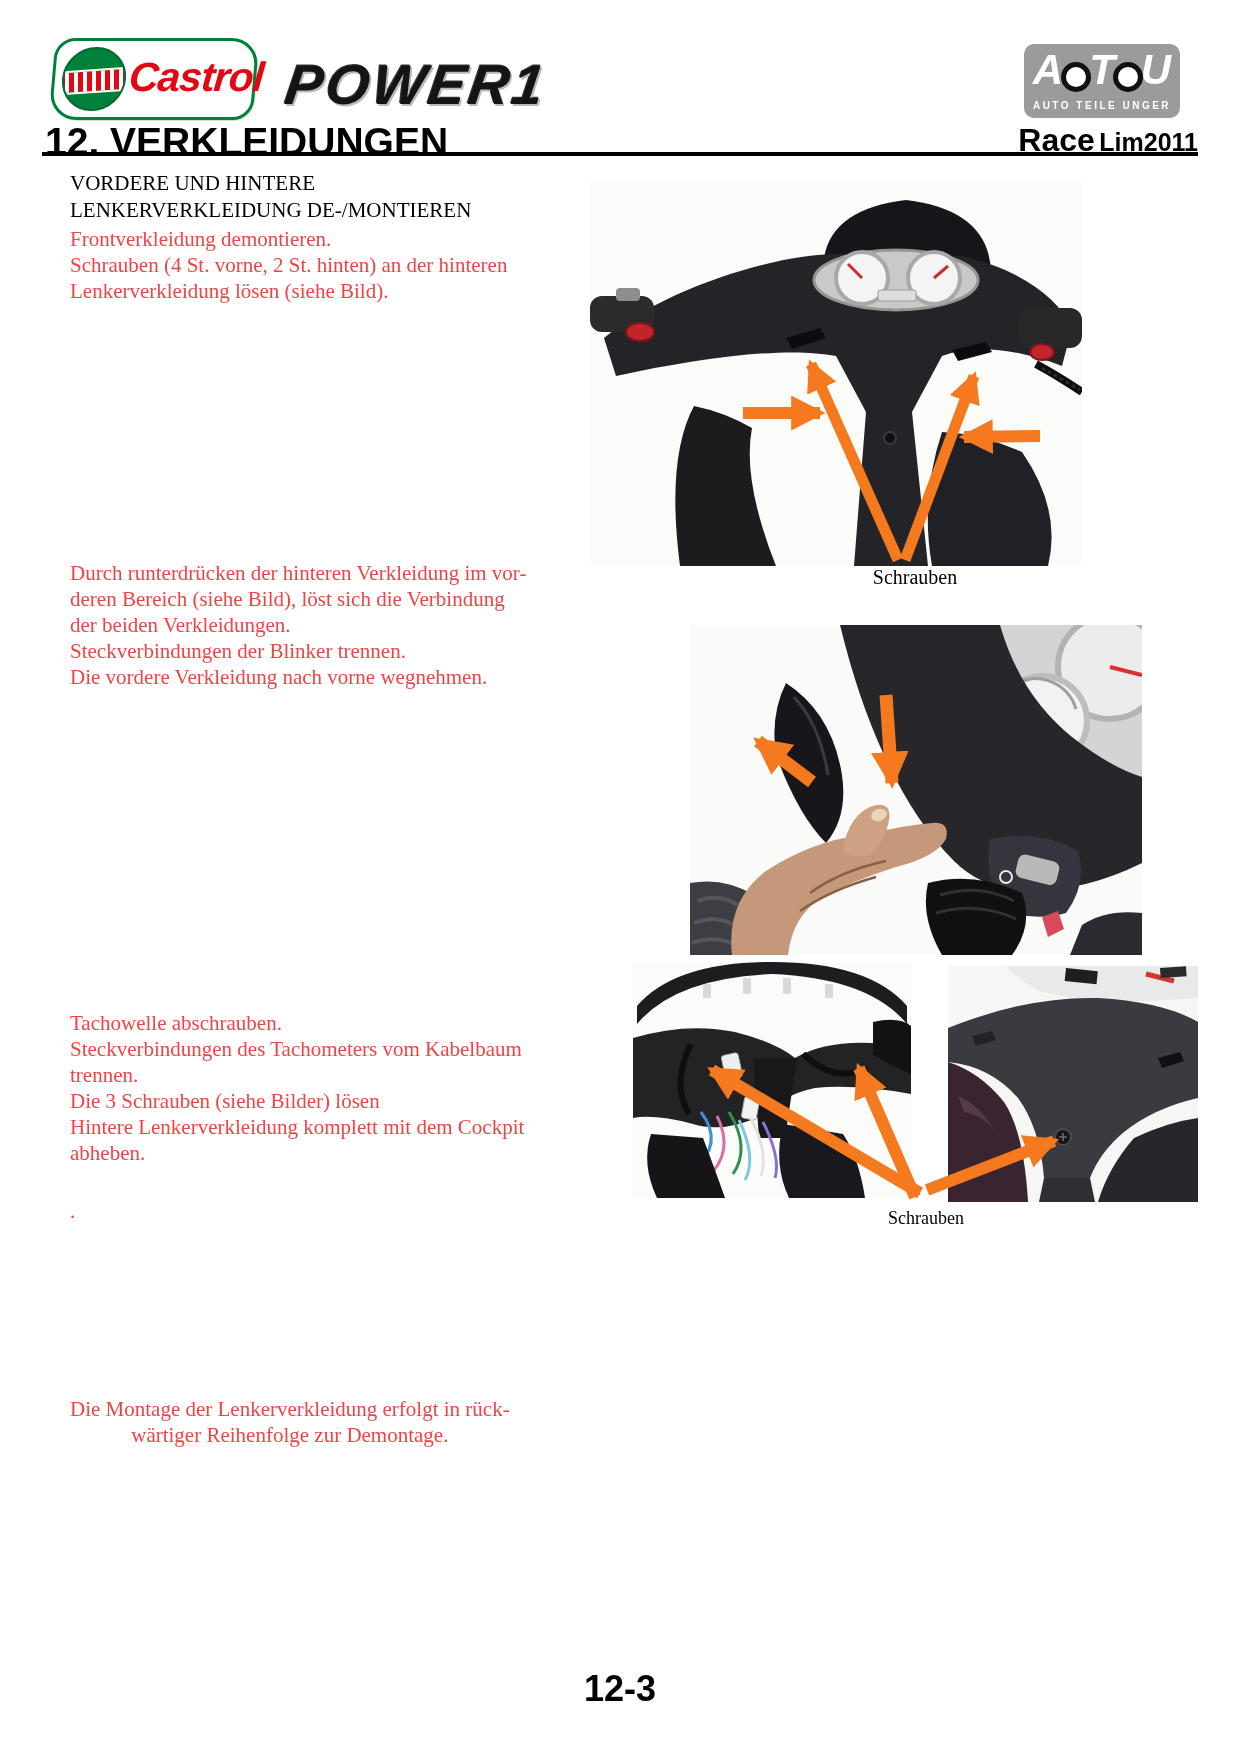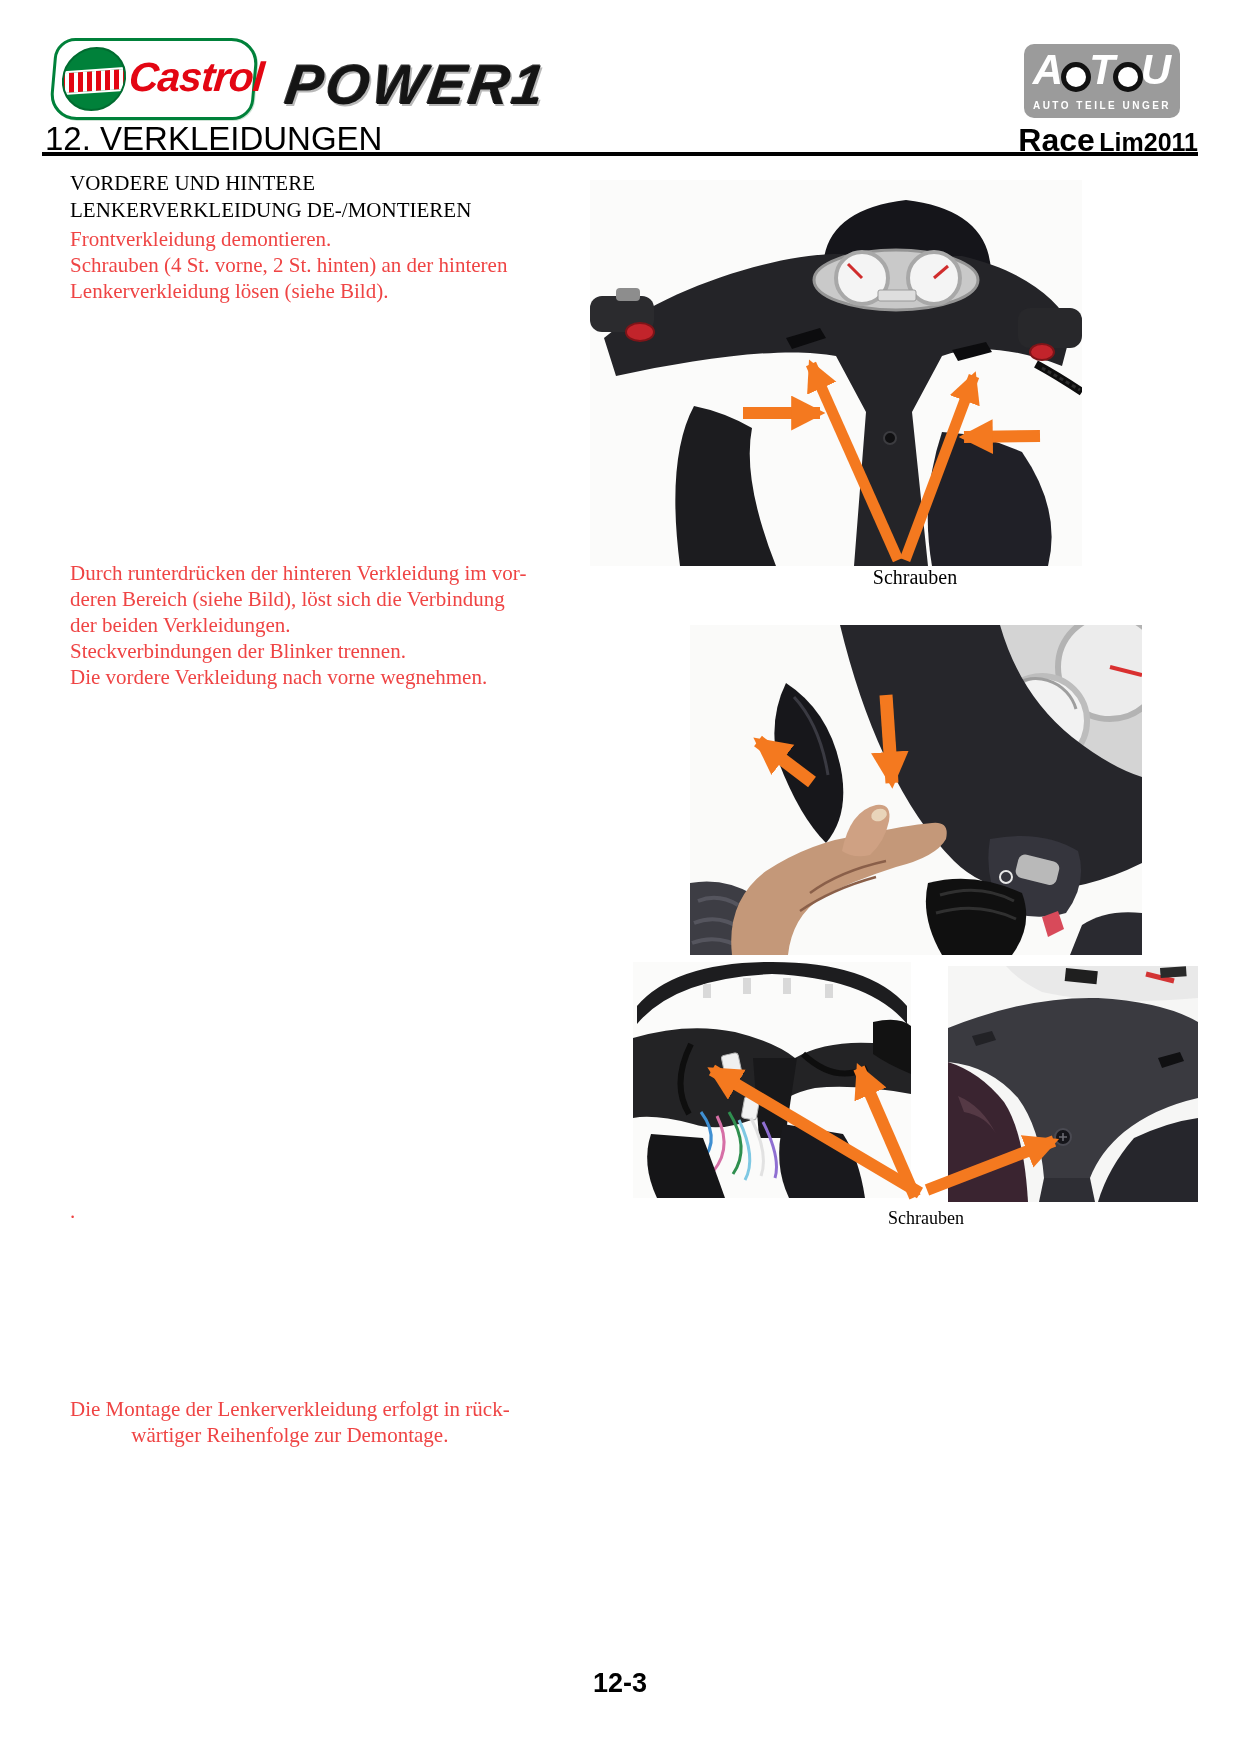--- a/index.html
+++ b/index.html
@@ -25,27 +25,27 @@
                 font-size:41px;color:#e30613;letter-spacing:-1px;}
   .power1{left:286px;top:52px;font-family:"Liberation Sans",sans-serif;font-weight:bold;font-style:italic;
           font-size:56px;color:#141414;letter-spacing:3px;transform:skewX(-8deg);
           text-shadow:2px 2px 0 #b9b9b9, -1px -1px 0 #3a3a3a;}
   .atu-box{left:1024px;top:44px;width:156px;height:74px;background:#9b9b9b;border-radius:10px;}
   .atu-letters{position:absolute;left:0;top:2px;width:156px;height:48px;display:flex;align-items:center;justify-content:center;}
   .atu-letter{font-family:"Liberation Sans",sans-serif;font-weight:bold;font-style:italic;font-size:42px;color:#fff;line-height:44px;}
   .atu-wheel{width:20px;height:20px;border:5px solid #111;border-radius:50%;background:#fff;margin:14px -2px 0 -2px;}
   .atu-sub{position:absolute;left:0;bottom:7px;width:100%;text-align:center;
            font-family:"Liberation Sans",sans-serif;font-weight:bold;font-size:10px;color:#fff;letter-spacing:2.5px;margin-top:9px;}
-  .chapter{left:45px;top:120px;font-size:33px;font-weight:normal;letter-spacing:0px;}
+  .chapter{left:45px;top:120px;font-size:39px;font-weight:bold;letter-spacing:0px;}
   .model{right:42px;top:122px;text-align:right;}
   .model .m1{font-size:32px;font-weight:bold;}
   .model .m2{font-size:25px;font-weight:bold;}
   .hrule{left:42px;top:152px;width:1156px;height:4px;background:#000;}
 
-  .footer-num{left:0;top:1668px;width:1240px;text-align:center;font-size:27px;font-weight:bold;}
+  .footer-num{left:0;top:1668px;width:1240px;text-align:center;font-size:36px;font-weight:bold;}
 
   svg{display:block;}
 </style>
 </head>
 <body>
 
 <div id="page">
 
   <svg width="0" height="0" style="position:absolute">
     <defs>
@@ -85,20 +85,26 @@
   <div class="abs section-heading" style="left:70px;top:170px;">VORDERE UND HINTERE
 LENKERVERKLEIDUNG DE-/MONTIEREN</div>
   <div class="abs body-text" style="left:70px;top:226px;">Frontverkleidung demontieren.
 Schrauben (4 St. vorne, 2 St. hinten) an der hinteren
 Lenkerverkleidung lösen (siehe Bild).</div>
   <div class="abs body-text" style="left:70px;top:560px;">Durch runterdrücken der hinteren Verkleidung im vor-
 deren Bereich (siehe Bild), löst sich die Verbindung
 der beiden Verkleidungen.
 Steckverbindungen der Blinker trennen.
 Die vordere Verkleidung nach vorne wegnehmen.</div>
+  <div class="abs body-text" style="left:70px;top:1010px;">Tachowelle abschrauben.
+Steckverbindungen des Tachometers vom Kabelbaum
+trennen.
+Die 3 Schrauben (siehe Bilder) lösen
+Hintere Lenkerverkleidung komplett mit dem Cockpit
+abheben.</div>
   <div class="abs body-text" style="left:70px;top:1198px;">.</div>
   <div class="abs body-text" style="left:70px;top:1396px;text-align:center;">Die Montage der Lenkerverkleidung erfolgt in rück-
 wärtiger Reihenfolge zur Demontage.</div>
 
   <div class="abs" style="left:590px;top:180px;width:492px;height:386px;">
     <svg width="492" height="386" viewBox="0 0 492 386">
       <rect x="0" y="0" width="492" height="386" fill="#fbfbfa"></rect>
 
       <path d="M233,92 Q232,30 316,20 Q399,30 401,92 Q360,72 316,70 Q272,72 233,92 Z" fill="#15151a"></path>
 

